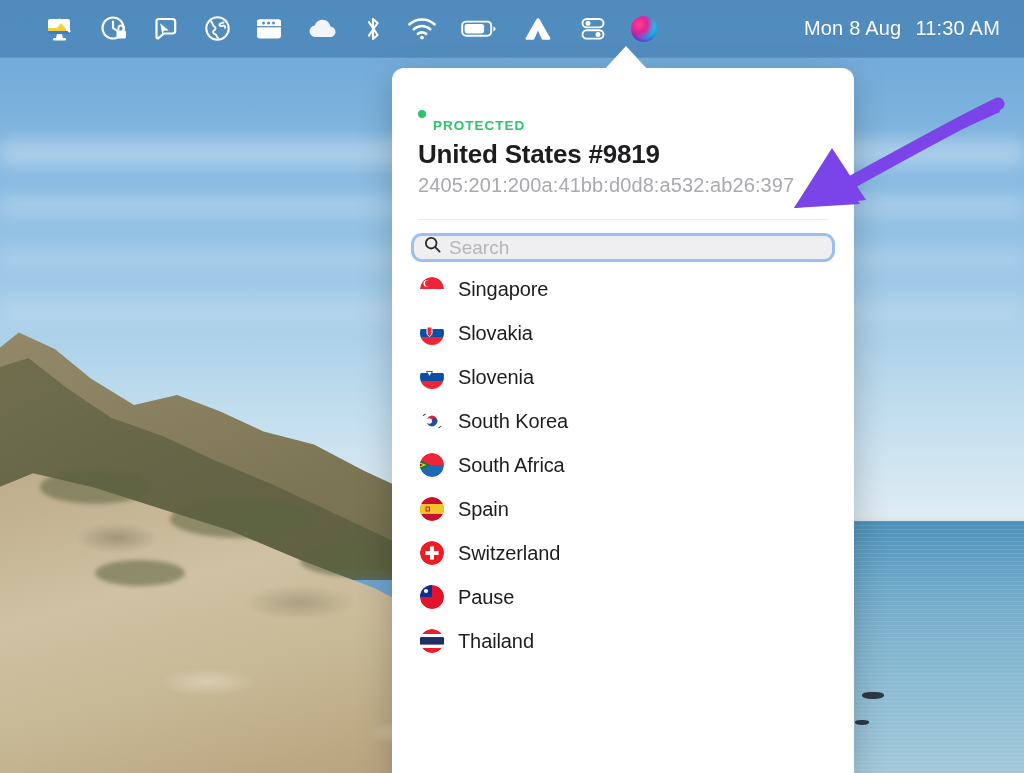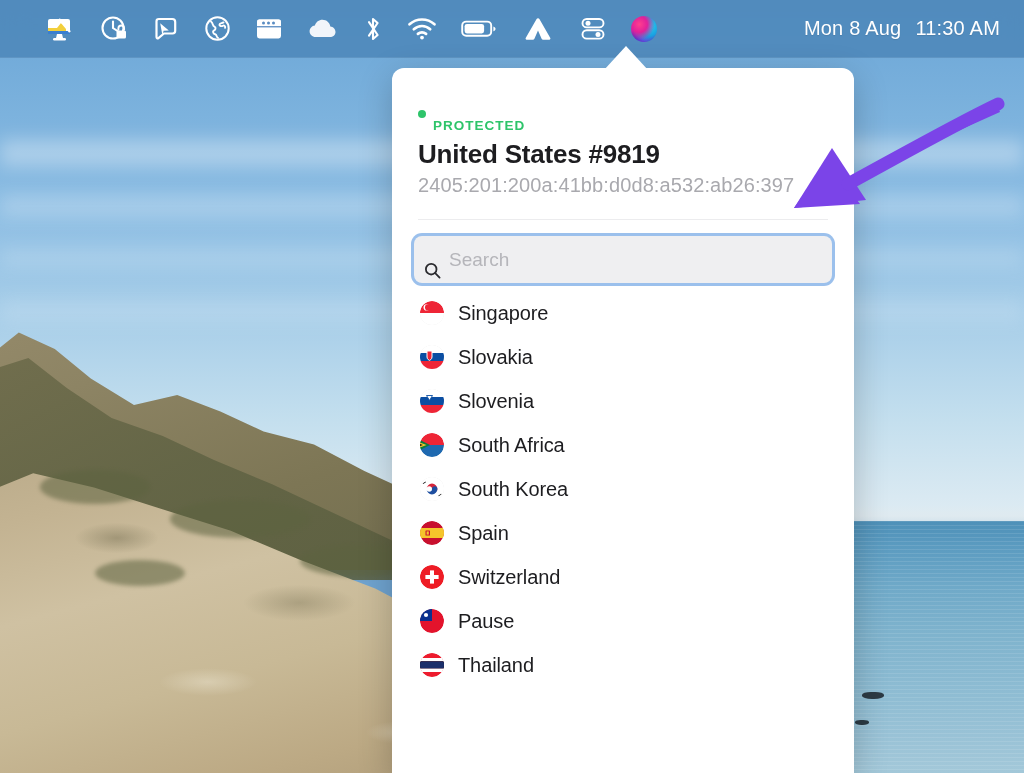--- a/index.html
+++ b/index.html
@@ -187,24 +187,24 @@
   .action-btn.pause { color: #16161a; }
   .action-btn.disconnect { color: #e5446b; }
 
   .divider {
     margin-top: 22px; height: 1px; background: #ececee; width: 100%;
   }
 
   .list-area { padding: 16px 22px 0 22px; }
 
   .search-wrap {
-    position: relative; height: 47px;
+    position: relative; height: 23px;
     border-radius: 8px; background: #efeff1;
     box-shadow: 0 0 0 3px #9bc0ec;
-    display: flex; align-items: flex-end; padding: 0 10px; gap: 8px;
+    display: flex; align-items: flex-start; padding: 0 10px; gap: 8px;
   }
   .search-input {
     border: none; outline: none; background: transparent;
     font-family: inherit; font-size: 19px; color: #1d1d20;
     width: 100%; height: 100%;
   }
   .search-input::placeholder { color: #b5b5ba; }
 
   .country-list { margin-top: 8px; }
   .country-row {
@@ -456,44 +456,44 @@
               <path d="M6.5 6.5h6l-3 5z" fill="#ffffff" stroke="#0b4ea2" stroke-width=".9"></path>
             </svg>
           </span>
           <span class="country-name">Slovenia</span>
         </div>
 
         <div class="country-row">
           <span class="flag">
             <svg viewBox="0 0 24 24">
               <circle cx="12" cy="12" r="12" fill="#ffffff"></circle>
+              <path d="M6.6 12a2.7 2.7 0 0 1 5.4 0 2.7 2.7 0 0 0 5.4 0 5.4 5.4 0 0 0-10.8 0z" fill="#d6253a"></path>
+              <path d="M6.6 12a2.7 2.7 0 0 0 5.4 0 2.7 2.7 0 0 1 5.4 0 5.4 5.4 0 0 1-10.8 0z" fill="#1e4fa0"></path>
+              <g fill="#111111">
+                <rect x="2.6" y="5.4" width="3.4" height=".8" transform="rotate(-35 4.3 5.8)"></rect>
+                <rect x="18.2" y="17.6" width="3.4" height=".8" transform="rotate(-35 19.9 18)"></rect>
+              </g>
+            </svg>
+          </span>
+          <span class="country-name">South Korea</span>
+        </div>
+
+        <div class="country-row">
+          <span class="flag">
+            <svg viewBox="0 0 24 24">
+              <circle cx="12" cy="12" r="12" fill="#ffffff"></circle>
               <path d="M0 12a12 12 0 0 1 24 0z" fill="#ee2536"></path>
               <path d="M0 12a12 12 0 0 0 24 0z" fill="#1e69b0"></path>
               <path d="M0 8h24v8H0z" fill="#ffffff" opacity=".0"></path>
               <path d="M-2 6 L10 12 L-2 18 Z" fill="#0c7a3e"></path>
               <path d="M-2 8.6 L6.5 12 L-2 15.4 Z" fill="#f5c52b"></path>
               <path d="M-2 10.4 L3 12 L-2 13.6 Z" fill="#111111"></path>
             </svg>
           </span>
           <span class="country-name">South Africa</span>
-        </div>
-
-        <div class="country-row">
-          <span class="flag">
-            <svg viewBox="0 0 24 24">
-              <circle cx="12" cy="12" r="12" fill="#ffffff"></circle>
-              <path d="M6.6 12a2.7 2.7 0 0 1 5.4 0 2.7 2.7 0 0 0 5.4 0 5.4 5.4 0 0 0-10.8 0z" fill="#d6253a"></path>
-              <path d="M6.6 12a2.7 2.7 0 0 0 5.4 0 2.7 2.7 0 0 1 5.4 0 5.4 5.4 0 0 1-10.8 0z" fill="#1e4fa0"></path>
-              <g fill="#111111">
-                <rect x="2.6" y="5.4" width="3.4" height=".8" transform="rotate(-35 4.3 5.8)"></rect>
-                <rect x="18.2" y="17.6" width="3.4" height=".8" transform="rotate(-35 19.9 18)"></rect>
-              </g>
-            </svg>
-          </span>
-          <span class="country-name">South Korea</span>
         </div>
 
         <div class="country-row">
           <span class="flag">
             <svg viewBox="0 0 24 24">
               <circle cx="12" cy="12" r="12" fill="#c8102e"></circle>
               <rect y="7" width="24" height="10" fill="#f5c52b"></rect>
               <rect x="5.5" y="9.5" width="4.5" height="5" rx=".6" fill="#c8102e"></rect>
               <rect x="6.6" y="10.4" width="2.2" height="3.2" fill="#f5c52b"></rect>
             </svg>

